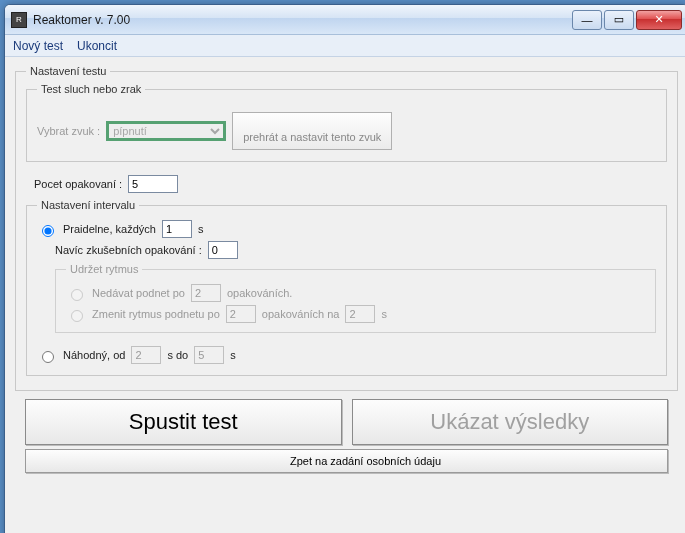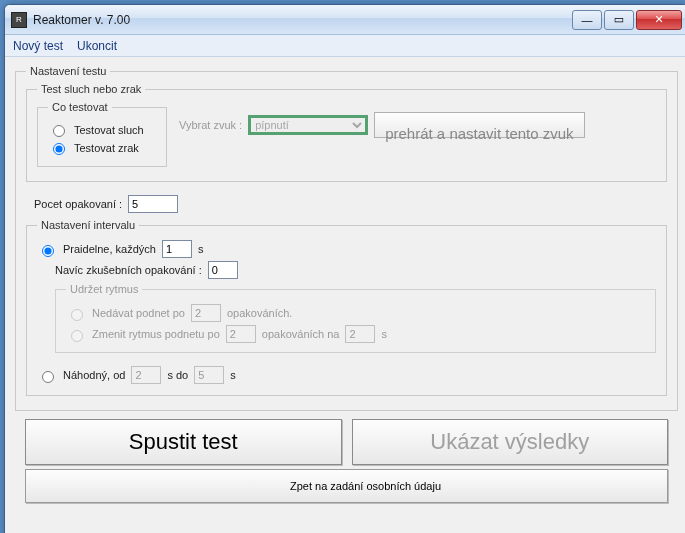--- a/index.html
+++ b/index.html
@@ -16,26 +16,26 @@
 .client { background: #f0f0f0; height: calc(100% - 52px); padding: 8px 10px 10px 10px; position: relative; }
 fieldset { border: 1px solid #c8c8c8; margin: 0 0 6px 0; padding: 6px 10px 8px 10px; font-size: 11px; }
 fieldset > legend { font-size: 11px; padding: 0 4px; color: #333; }
 .row { display: flex; align-items: center; gap: 6px; margin: 3px 0; }
 .radio, .chk { width: 12px; height: 12px; }
 label { font-size: 11px; color: #222; }
 label.disabled, .disabled { color: #9a9a9a; }
 input[type=text] { height: 18px; font-size: 11px; padding: 1px 3px; border: 1px solid #7a8aa0; background: #fff; }
 input[type=text].disabled { background: #f0f0f0; color: #9a9a9a; border-color:#c0c0c0; }
 select { height: 20px; font-size: 11px; border: 3px solid #15803d; background: #eee; color:#888; width: 120px; }
-button.flat { font-size: 15px; height: 22px; border: 1px solid #b0b0b0; background: linear-gradient(#fdfdfd,#ebebeb); color: #888; padding: 12px 10px; cursor: pointer; }
+button.flat { font-size: 11px; height: 22px; border: 1px solid #b0b0b0; background: linear-gradient(#fdfdfd,#ebebeb); color: #888; padding: 18px 10px; cursor: pointer; }
 .bigbtns { display: flex; gap: 10px; margin: 8px 10px 4px 10px; }
 .bigbtn { flex: 1; height: 46px; font-size: 22px; border: 1px solid #8a8a8a; background: linear-gradient(#fdfdfd,#e8e8e8); cursor: pointer; display:flex; align-items:center; justify-content:center; box-shadow: 1px 1px 0 #bbb; }
 .bigbtn.disabled { color: #a0a0a0; text-align: center; }
 .backbtn { margin: 4px 10px 0 10px; }
-.backbtn button { width: 100%; height: 34px; font-size: 11px; border: 1px solid #9a9a9a; background: linear-gradient(#fdfdfd,#e8e8e8); cursor: pointer; box-shadow: 1px 1px 0 #bbb; padding-left: 44px; }
+.backbtn button { width: 100%; height: 24px; font-size: 11px; border: 1px solid #9a9a9a; background: linear-gradient(#fdfdfd,#e8e8e8); cursor: pointer; box-shadow: 1px 1px 0 #bbb; padding-left: 44px; }
 .inner-box { border: 1px solid #d0d0d0; padding: 6px 10px; margin-top:4px; }
 .inner-box legend { color:#9a9a9a; }
 .w30 { width: 30px; }
 .w50 { width: 50px; }
 .gap { height:4px; }
 </style>
 </head>
 <body>
 
 <div class="window">
@@ -54,31 +54,20 @@
     <span class="menuitem">Ukoncit</span>
   </div>
 
   <div class="client">
     <fieldset>
       <legend>Nastavení testu</legend>
 
       <fieldset>
         <legend>Test sluch nebo zrak</legend>
         <div style="display:flex; gap:12px; align-items:flex-start;">
-          <fieldset style="width:130px;">
-            <legend>Co testovat</legend>
-            <div class="row">
-              <input type="radio" name="sense" class="radio" style="">
-              <label>Testovat sluch</label>
-            </div>
-            <div class="row">
-              <input type="radio" name="sense" class="radio" checked="" style="">
-              <label>Testovat zrak</label>
-            </div>
-          </fieldset>
           <div style="padding-top:8px;">
             <div class="row">
               <label class="disabled">Vybrat zvuk :</label>
               <select disabled="">
                 <option>pípnutí</option>
               </select>
               <button class="flat" disabled="">prehrát a nastavit tento zvuk</button>
             </div>
           </div>
         </div>

